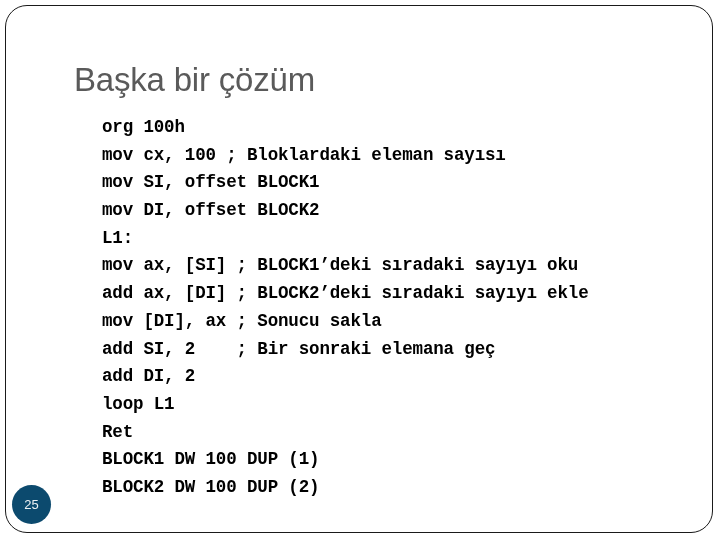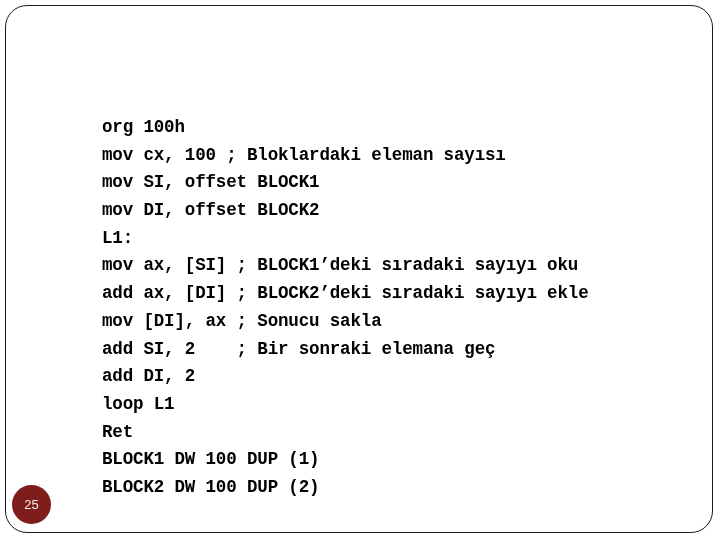--- a/index.html
+++ b/index.html
@@ -78,20 +78,21 @@
     opacity: 0.92;
   }
 </style>
 </head>
 <body>
 
 <div id="slide" style="background: rgb(255, 255, 255);">
 
   <div id="slide-frame" style="border-color: rgb(26, 26, 26);"></div>
 
+  <h1 id="slide-title" style="color: rgb(90, 90, 90);">Başka bir çözüm</h1>
 
   <pre id="code-block" style="color: rgb(0, 0, 0);"><span class="code-line">org 100h</span><span class="code-line">mov cx, 100 ; Bloklardaki eleman sayısı</span><span class="code-line">mov SI, offset BLOCK1</span><span class="code-line">mov DI, offset BLOCK2</span><span class="code-line">L1:</span><span class="code-line">mov ax, [SI] ; BLOCK1’deki sıradaki sayıyı oku</span><span class="code-line">add ax, [DI] ; BLOCK2’deki sıradaki sayıyı ekle</span><span class="code-line">mov [DI], ax ; Sonucu sakla</span><span class="code-line">add SI, 2    ; Bir sonraki elemana geç</span><span class="code-line">add DI, 2</span><span class="code-line">loop L1</span><span class="code-line">Ret</span><span class="code-line">BLOCK1 DW 100 DUP (1)</span><span class="code-line">BLOCK2 DW 100 DUP (2)</span></pre>
 
-  <div id="slide-number-badge" style="background: #7f1d1d;">
+  <div id="slide-number-badge" style="background: #0c4a6e;">
     <span id="slide-number-text">25</span>
   </div>
 
 </div>
 
 </body></html>

